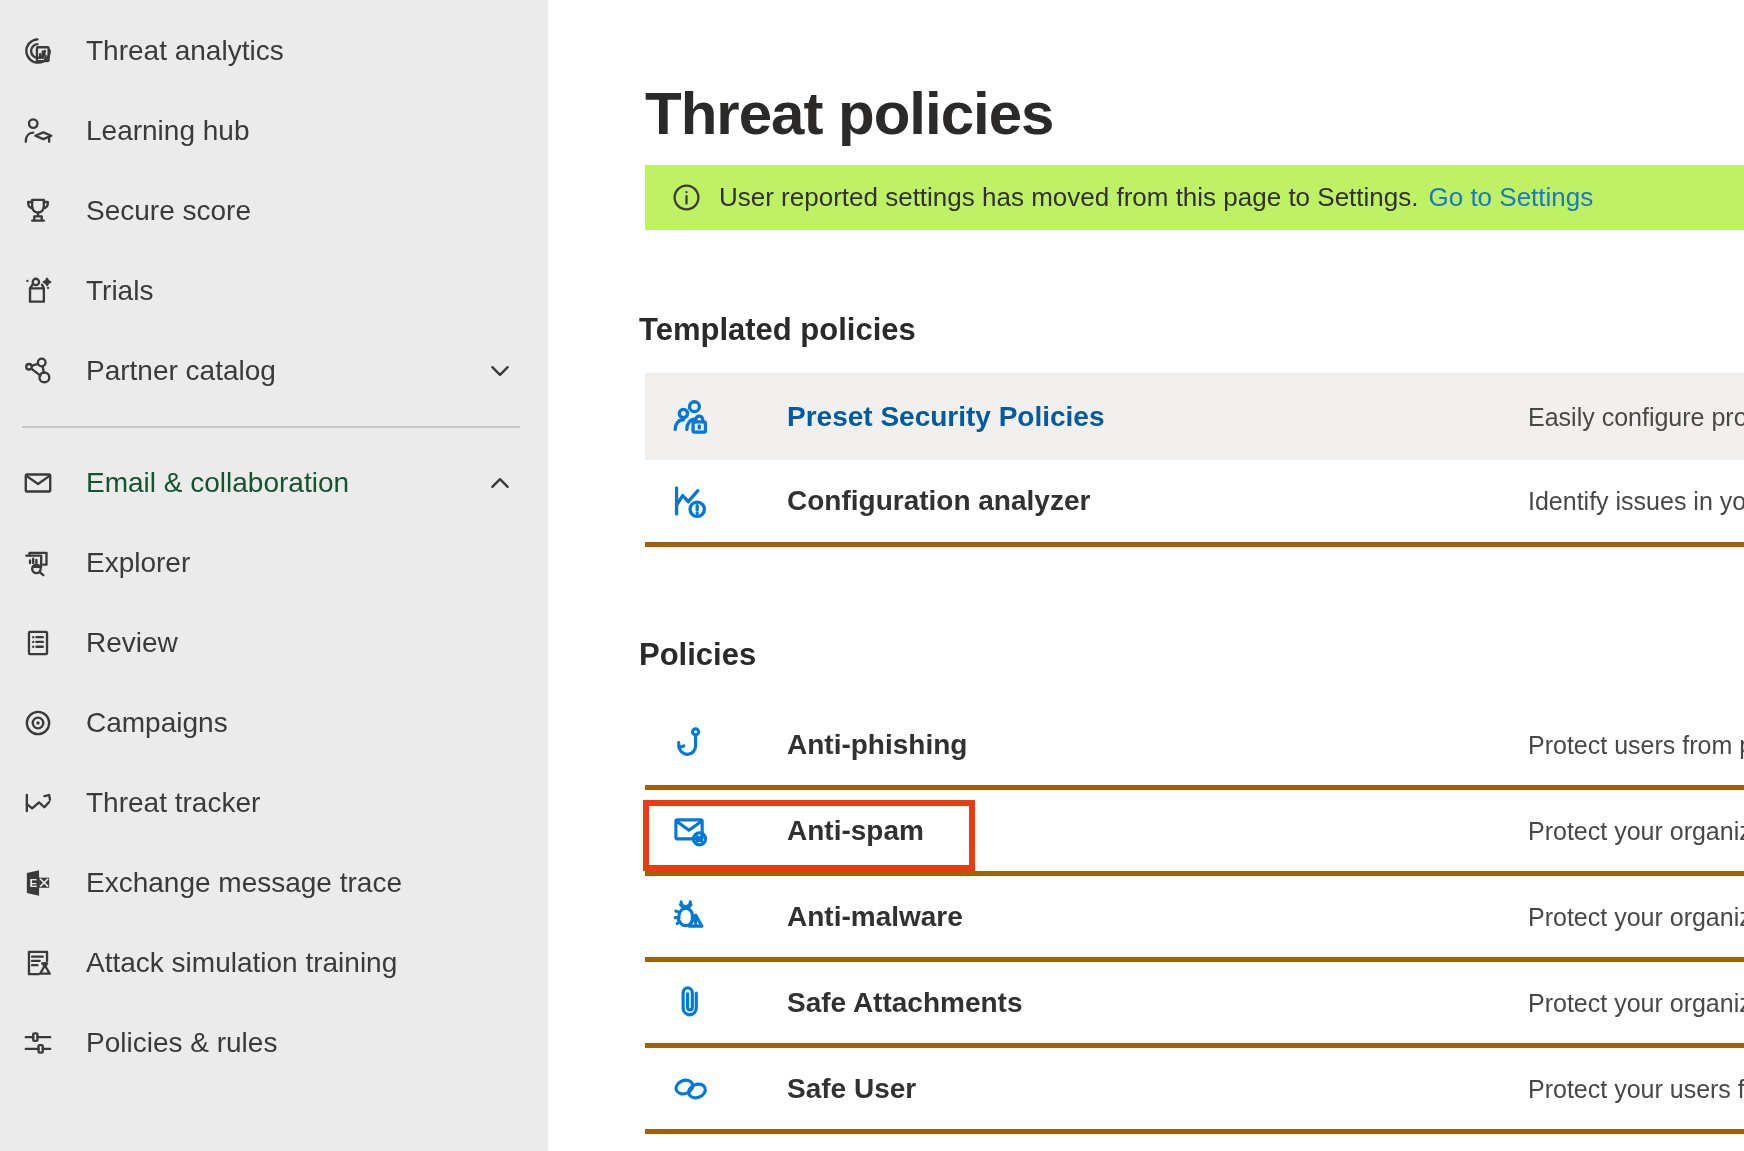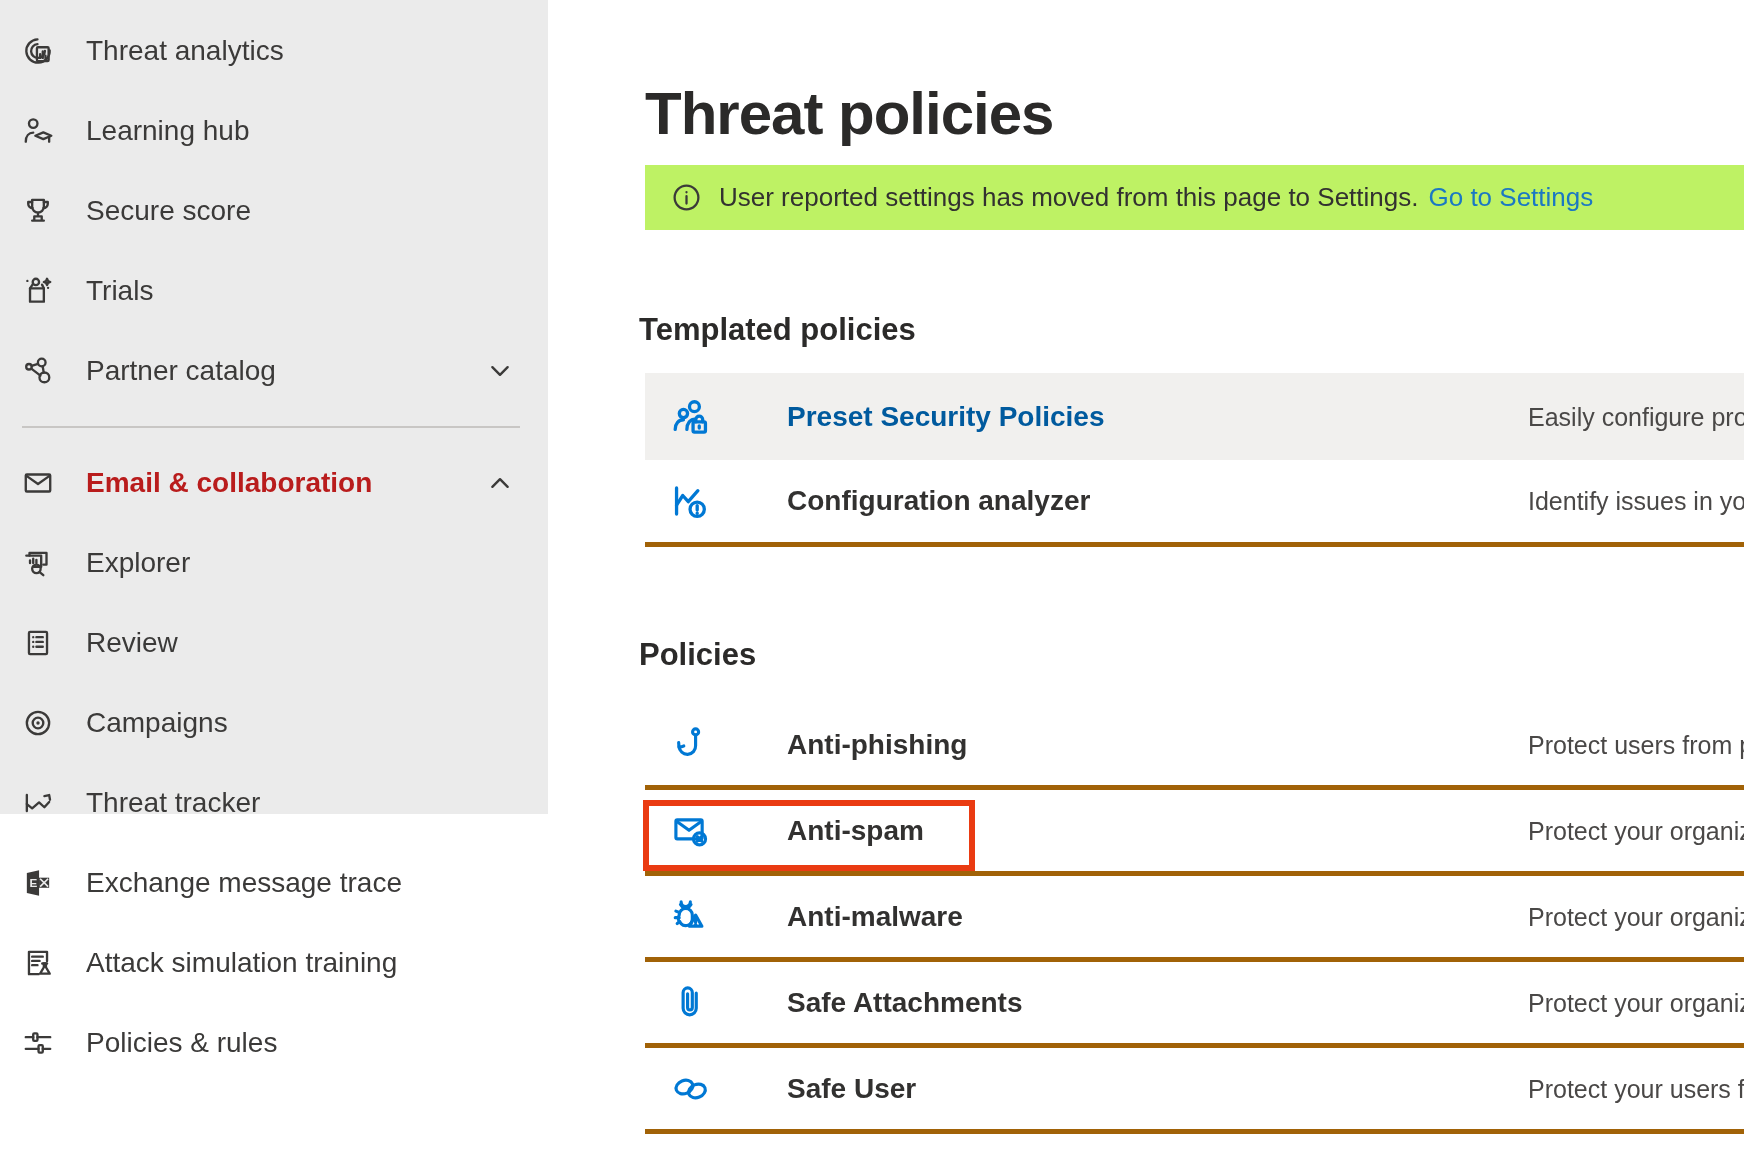--- a/index.html
+++ b/index.html
@@ -1,24 +1,24 @@
 <!DOCTYPE html>
 <html><head>
 <meta charset="utf-8">
 <style>
   html,body{margin:0;padding:0;background:#fff;}
   #app{position:relative;width:1744px;height:1151px;overflow:hidden;
        font-family:"Liberation Sans",sans-serif;color:#323130;background:#fff;}
 
   
-  #sidebar{position:absolute;left:0;top:0;width:548px;height:814px;background:#ebebeb;padding-top:11px;box-sizing:border-box;}
+  #sidebar{position:absolute;left:0;top:0;width:548px;height:1151px;background:#ebebeb;padding-top:11px;box-sizing:border-box;}
   .nav-item{position:relative;display:flex;align-items:center;height:80px;padding-left:20px;cursor:pointer;}
   .nav-item .nicon{width:36px;height:36px;flex:0 0 36px;display:flex;align-items:center;justify-content:center;}
   .nav-item .nlabel{margin-left:30px;font-size:28px;color:#3b3a39;white-space:nowrap;}
-  .nav-item.bold .nlabel{font-weight:700;color:#b91c1c;}
+  .nav-item.bold .nlabel{font-weight:400;color:#14532d;}
   .nav-chevron{position:absolute;right:36px;top:50%;transform:translateY(-50%);width:24px;height:24px;}
   .nav-divider{height:2px;background:#c8c6c4;margin:15px 28px 15px 22px;}
 
   .ic{stroke:#3b3a39;fill:none;stroke-width:2.2;stroke-linecap:round;stroke-linejoin:round;}
   .icb{stroke:#0078d4;fill:none;stroke-width:2.4;stroke-linecap:round;stroke-linejoin:round;}
 
   
   #main{position:absolute;left:548px;top:0;width:1320px;height:1151px;background:#fff;overflow:hidden;}
   #page-title{position:absolute;left:97px;top:38px;font-size:60px;line-height:72px;font-weight:700;color:#2b2a29;letter-spacing:-1px;}
 

